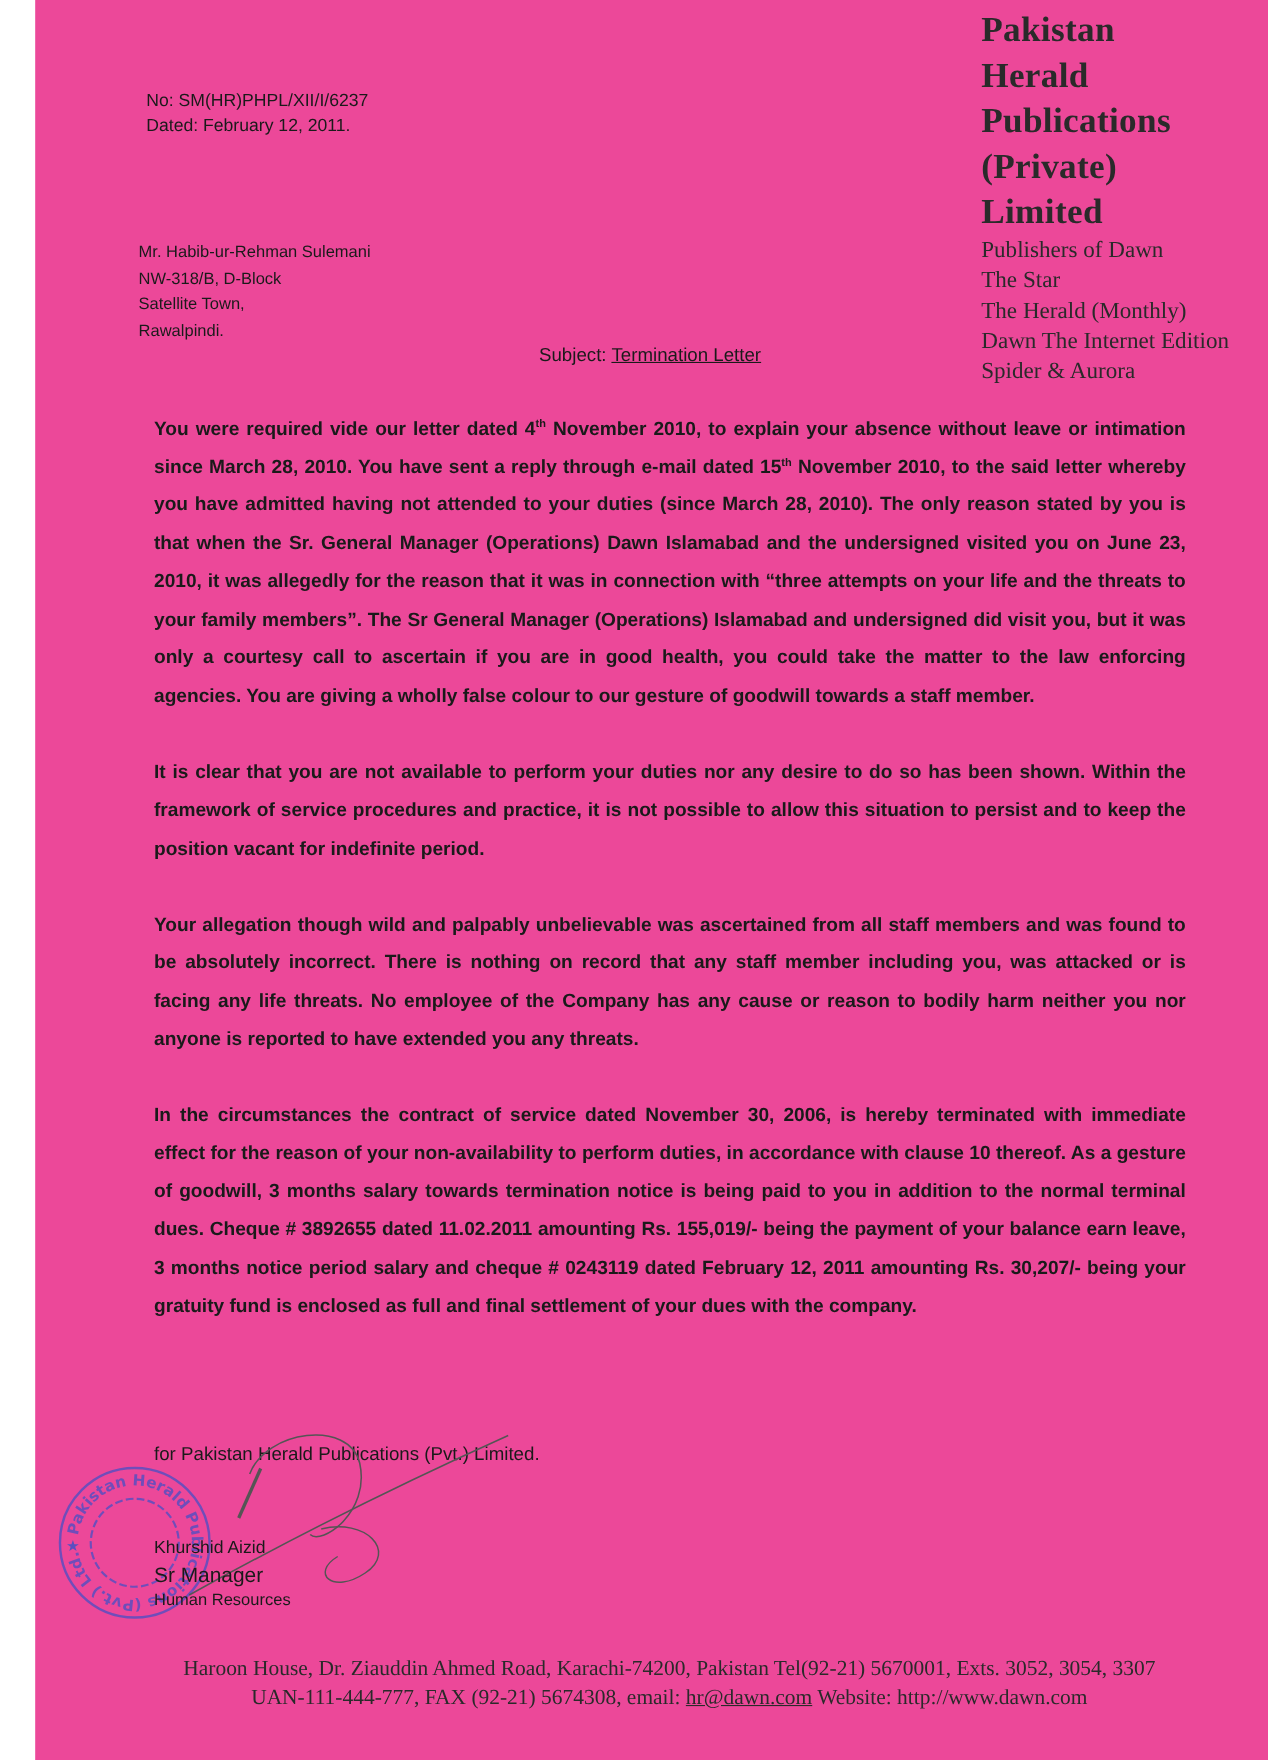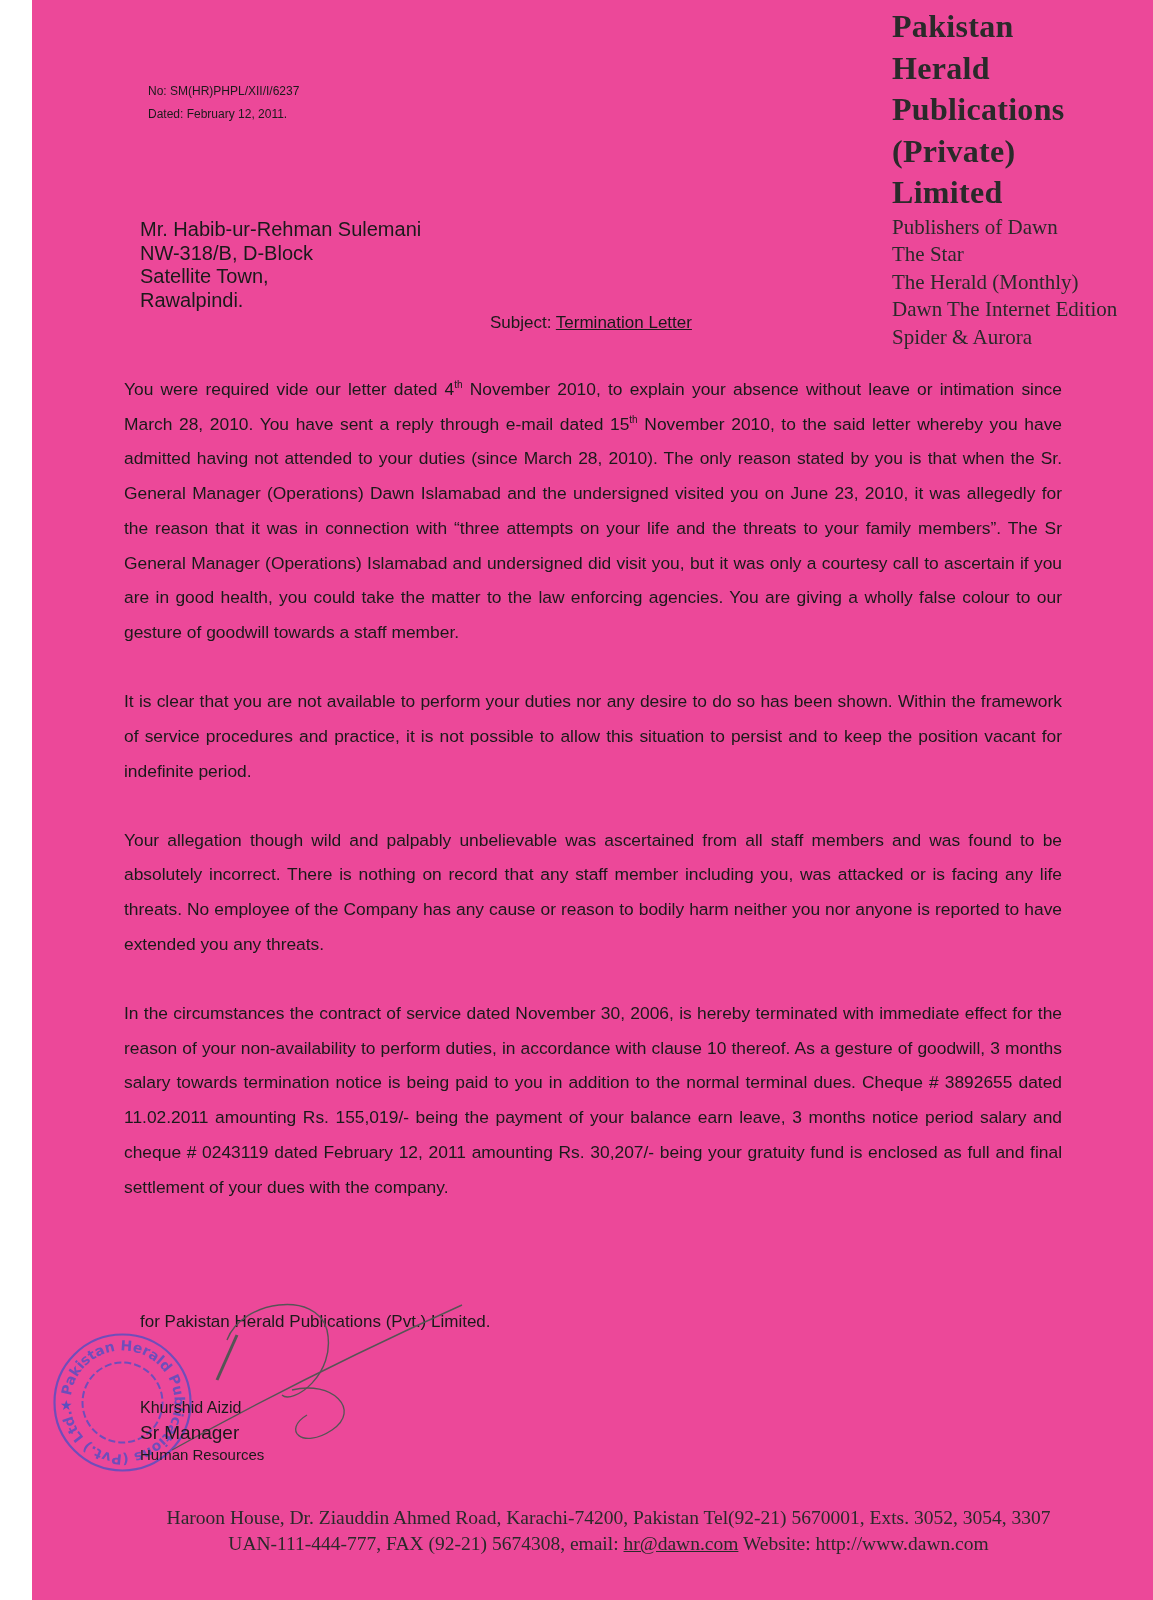--- a/index.html
+++ b/index.html
@@ -6,28 +6,28 @@
     body { width: 1153px; height: 1600px; position: relative; overflow: hidden; color: #1a1a1a; }
     .page { position: absolute; left: 0; top: 0; width: 1153px; height: 1600px; background: #ec4899; margin-left: 32px; }
     .sans { font-family: "Liberation Sans", "DejaVu Sans", sans-serif; }
 
     
     .letterhead { position: absolute; left: 860px; top: 6px; width: 290px; }
     .company-line { font-family: "Liberation Serif", serif; font-weight: bold; font-size: 32px; line-height: 41.5px; color: #2a2a2a; letter-spacing: 0.3px; }
     .pub-line { font-family: "Liberation Serif", serif; font-size: 21px; line-height: 27.5px; color: #2a2a2a; white-space: nowrap; }
 
     
-    .ref { position: absolute; left: 116px; top: 80px; font-size: 12px; line-height: 23px; }
-    .recipient { position: absolute; left: 108px; top: 218px; font-size: 20px; line-height: 23.5px; }
+    .ref { position: absolute; left: 101px; top: 80px; font-size: 16px; line-height: 23px; }
+    .recipient { position: absolute; left: 94px; top: 218px; font-size: 15px; line-height: 23.5px; }
 
     .subject { position: absolute; left: 458px; top: 313px; font-size: 17px; }
     .subject .subj-val { text-decoration: underline; }
 
     
-    .body-text { position: absolute; left: 92px; top: 372px; width: 938px; font-size: 17.4px; line-height: 34.7px; text-align: justify; }
+    .body-text { position: absolute; left: 108px; top: 372px; width: 938px; font-size: 17.4px; line-height: 34.7px; text-align: justify; font-weight: bold; }
     .body-text p { margin: 0 0 34.5px 0; }
     .body-text sup { font-size: 10px; line-height: 0; }
 
     .closing { position: absolute; left: 108px; top: 1312px; font-size: 17px; }
     .signatory { position: absolute; left: 108px; top: 1394px; }
     .sig-name { font-size: 16px; line-height: 27px; }
     .sig-title { font-size: 19px; line-height: 23px; }
     .sig-dept { font-size: 15px; line-height: 21px; }
 
     .stamp { position: absolute; left: 18px; top: 1330px; width: 145px; height: 145px; }

